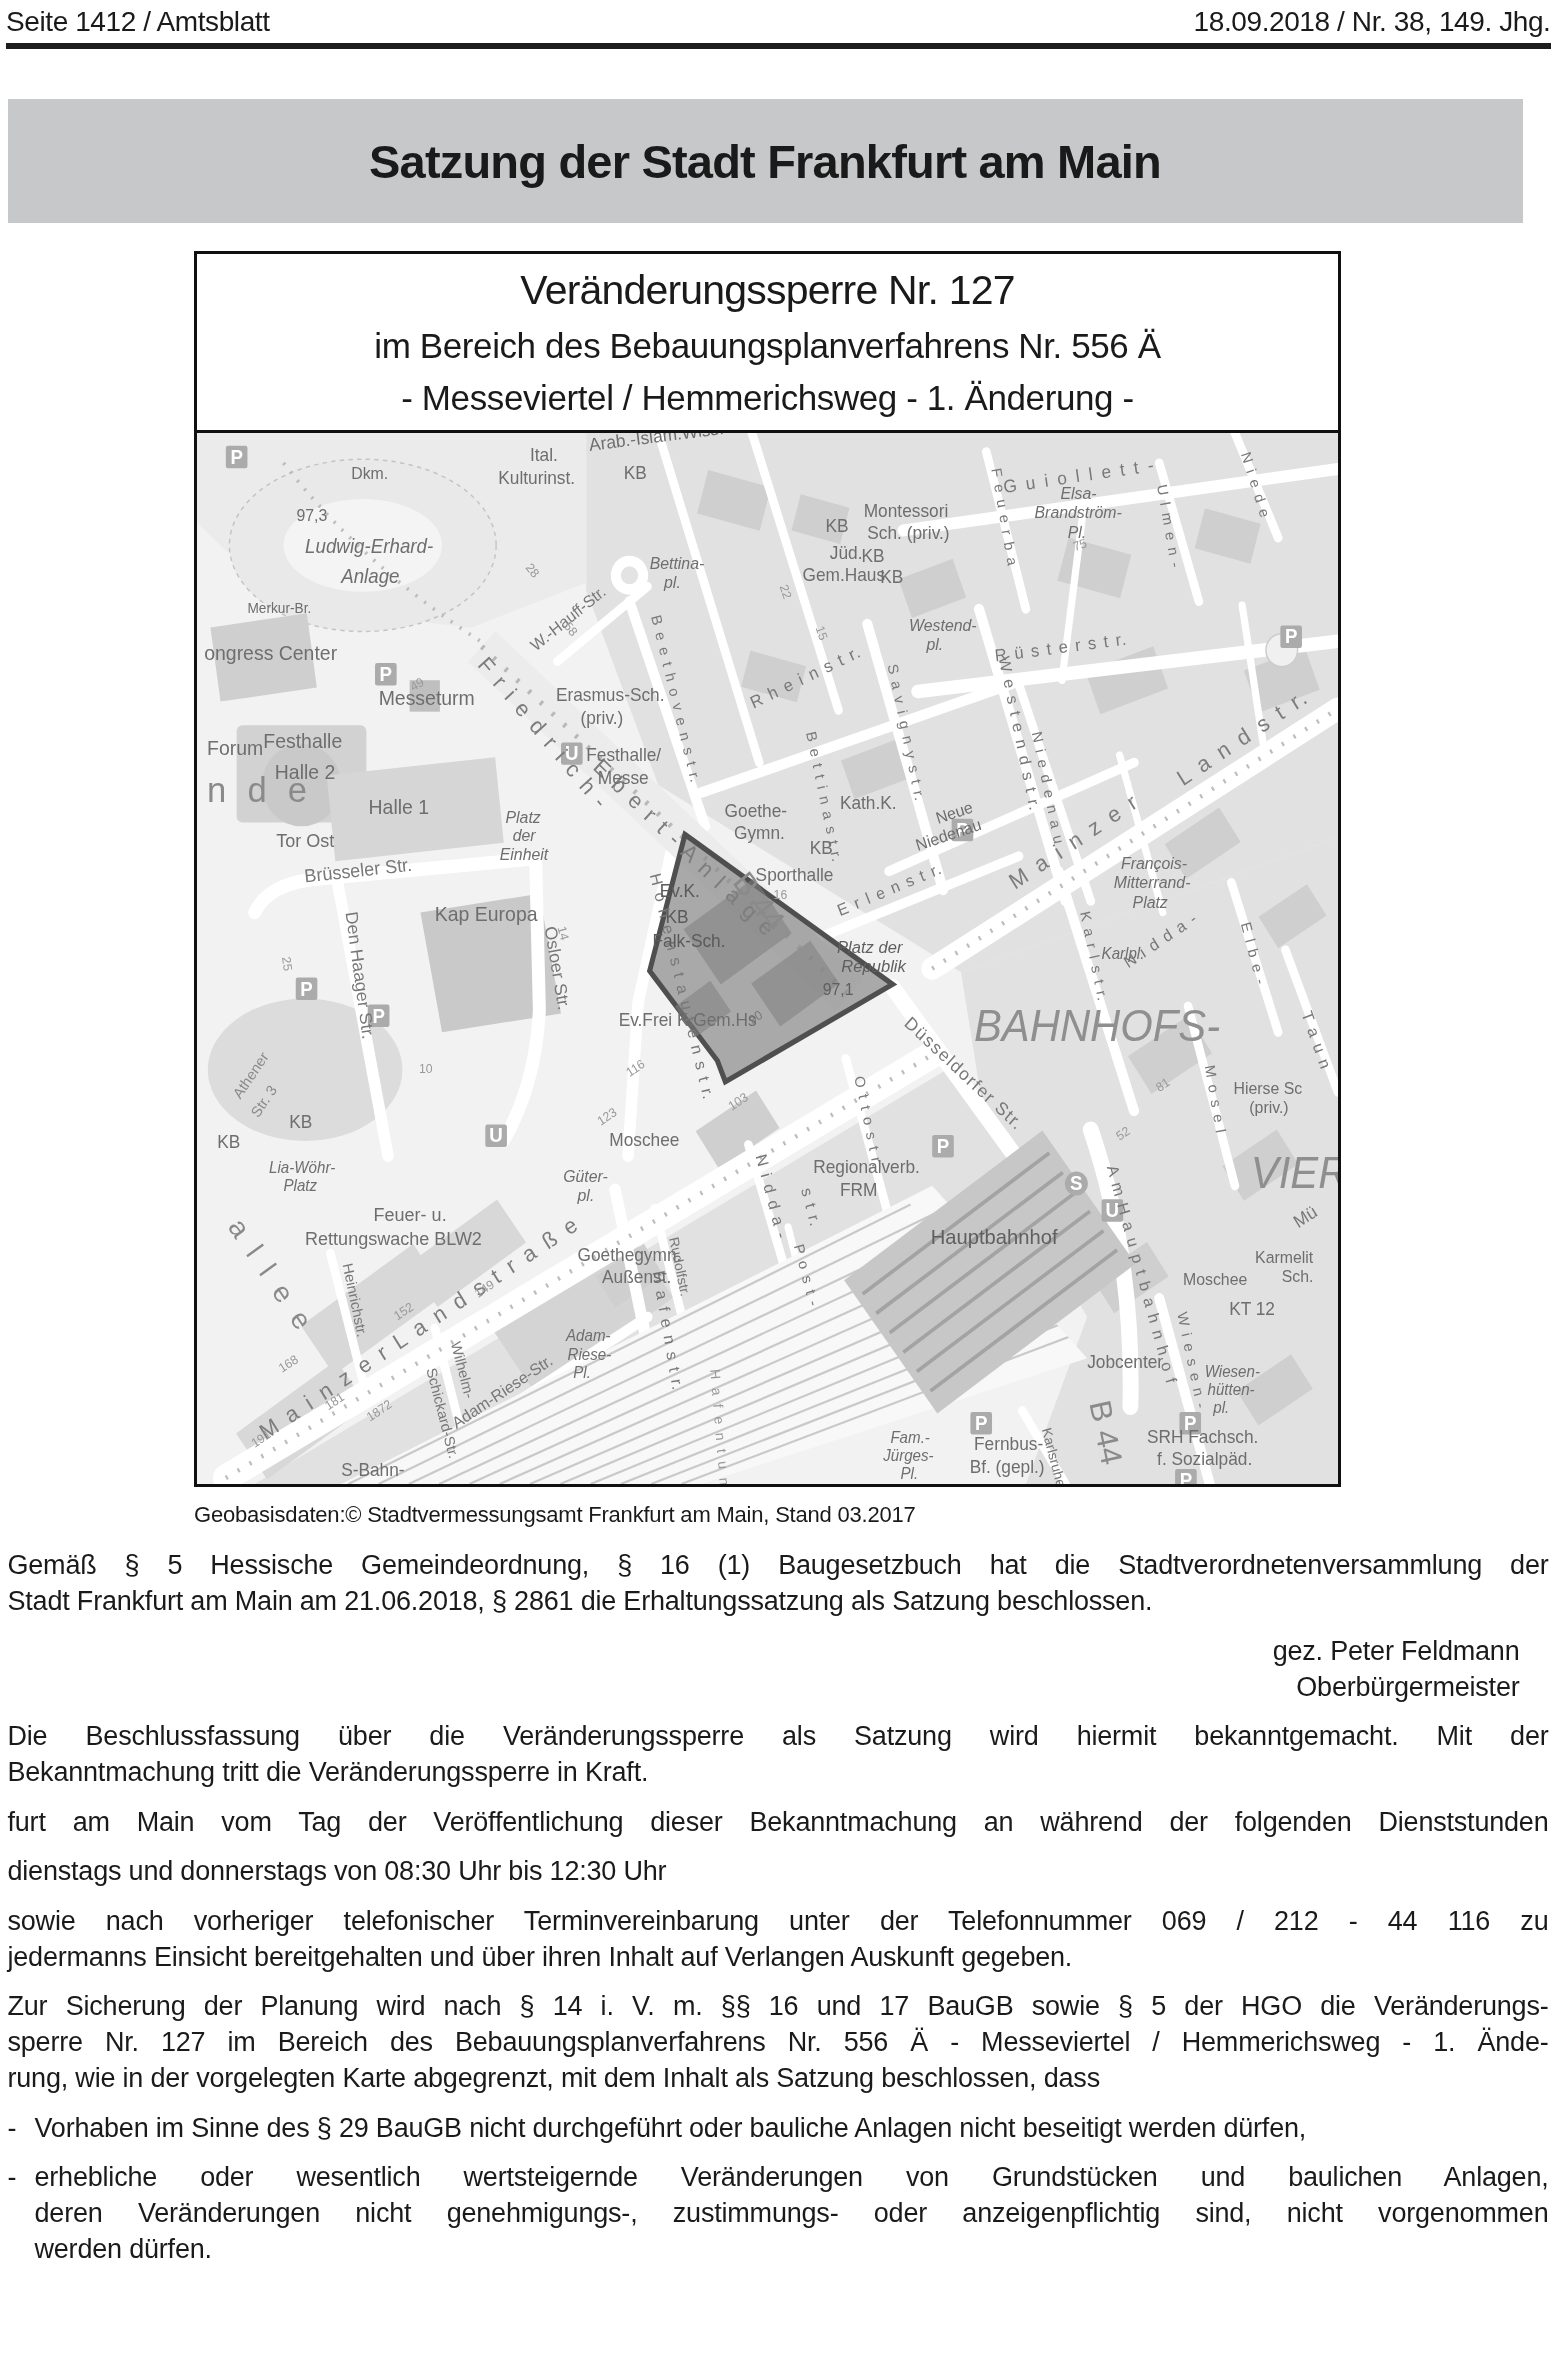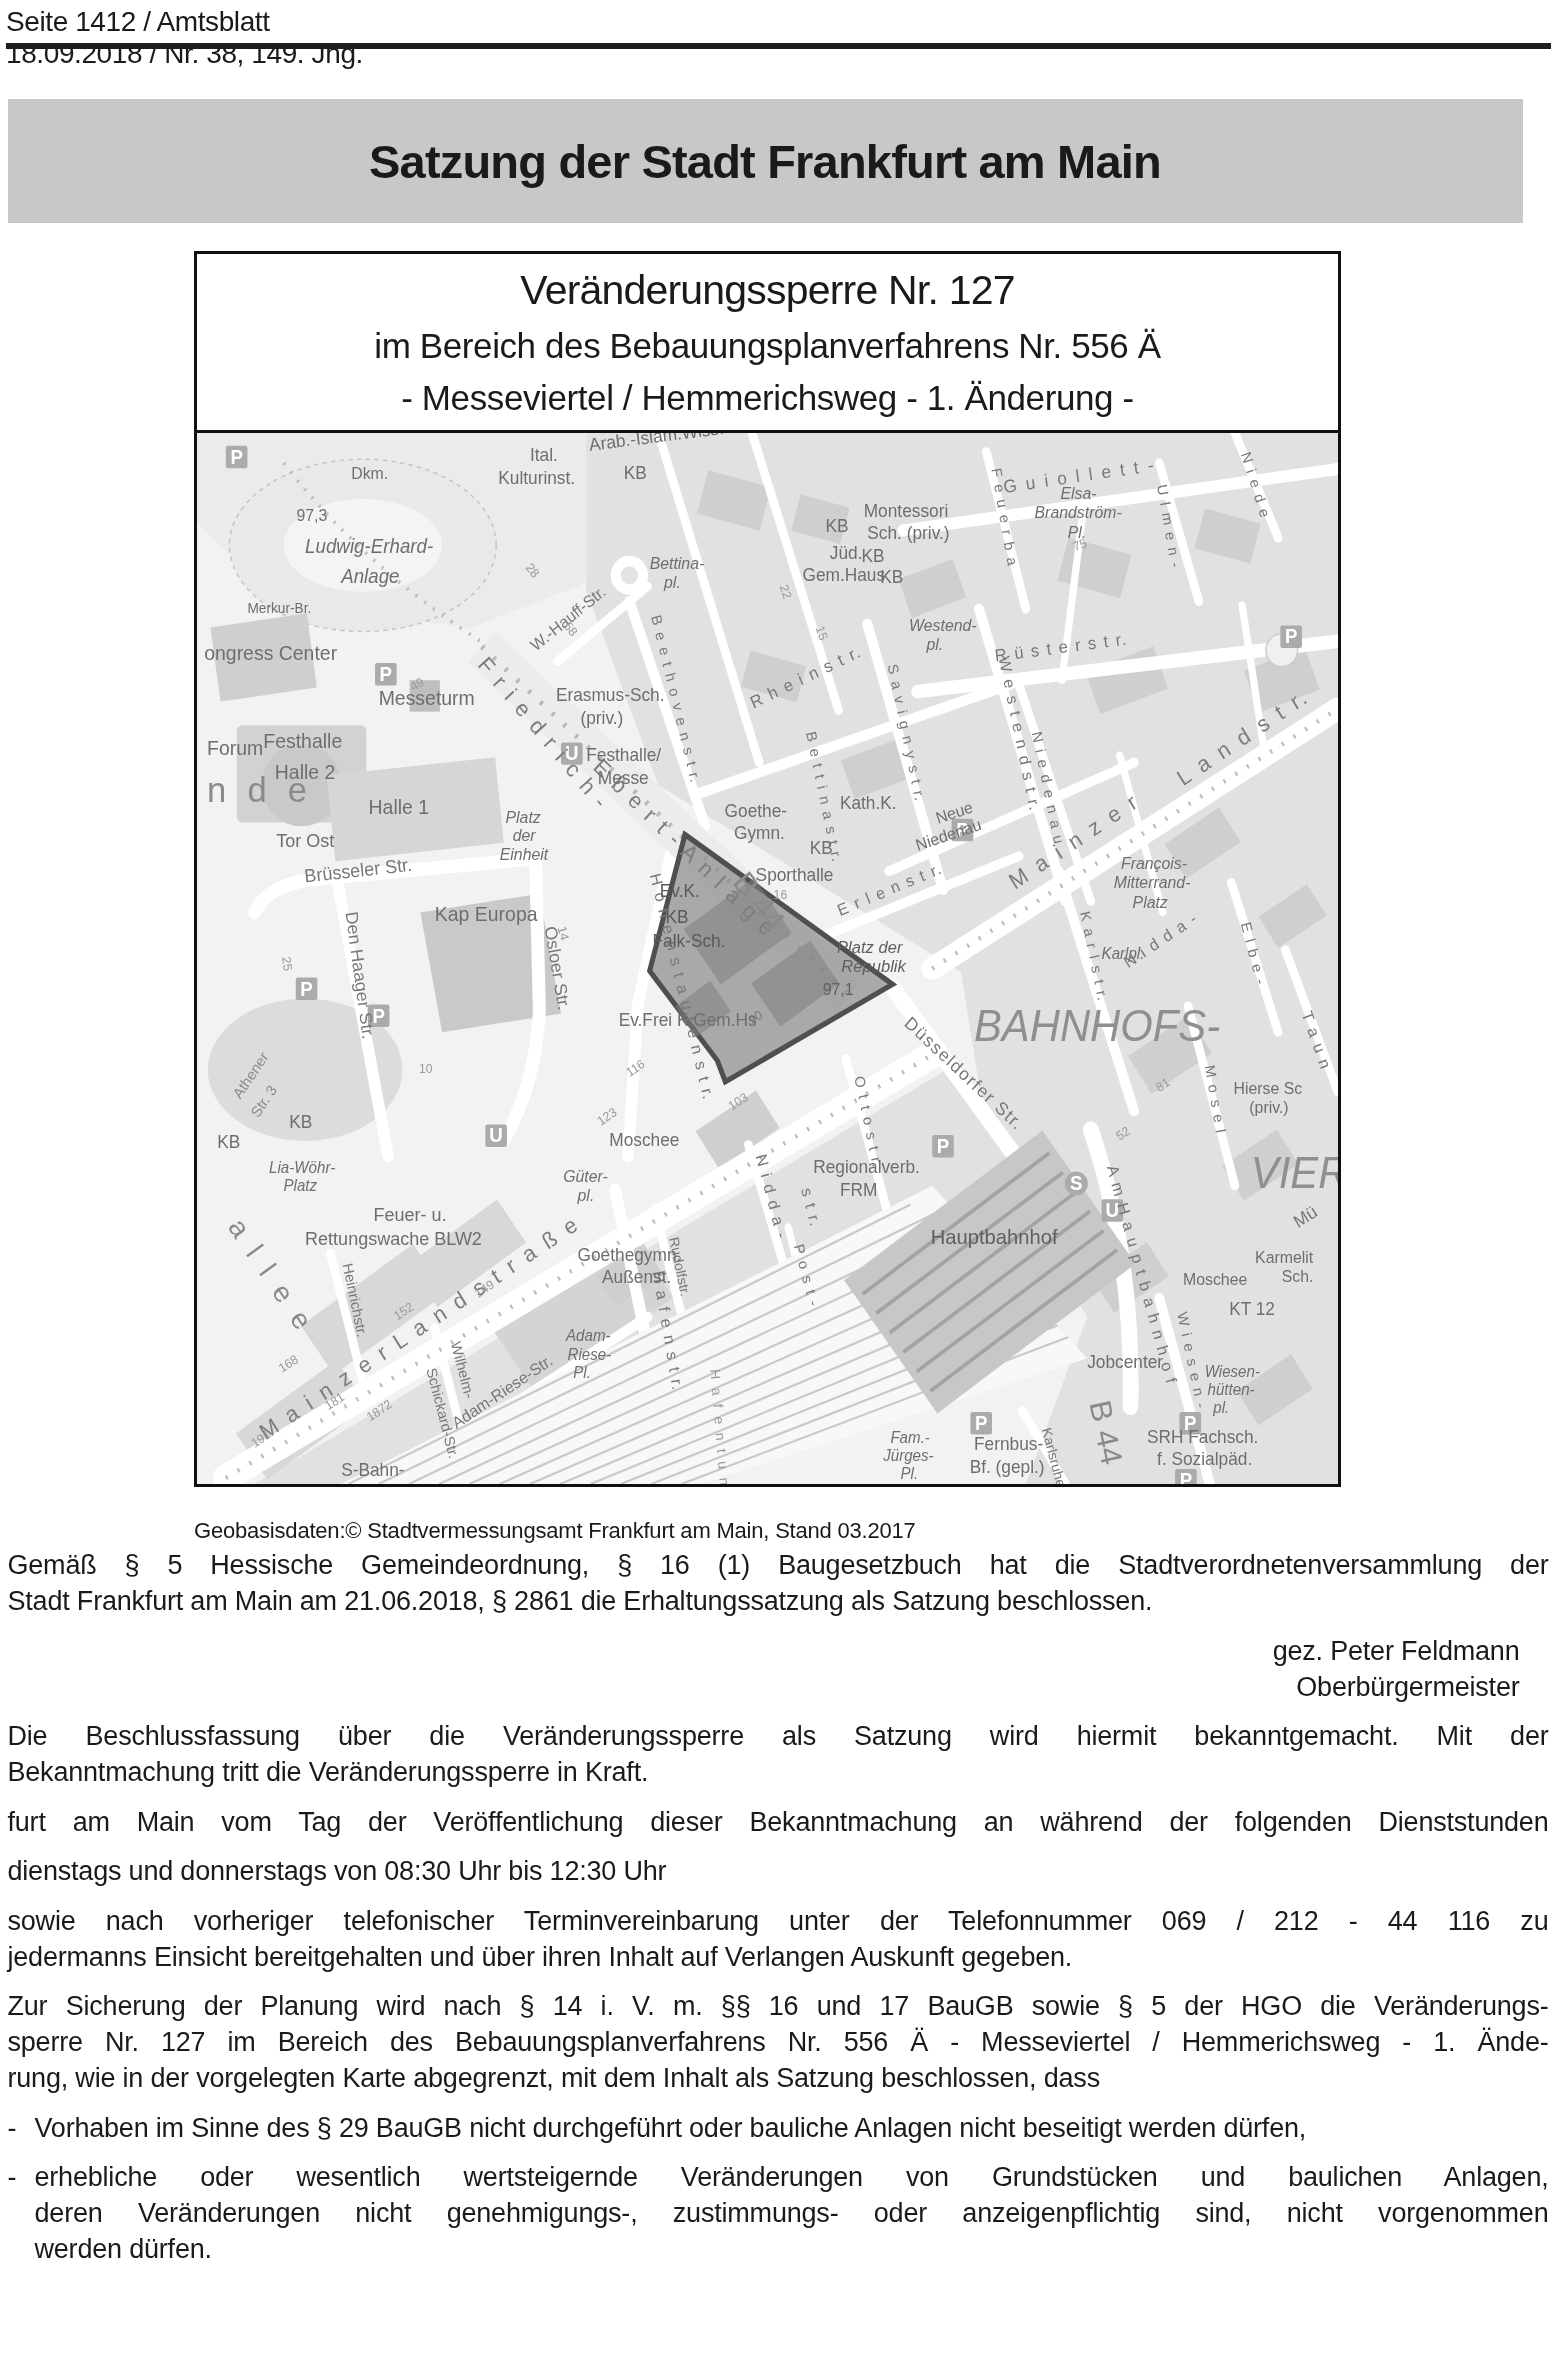--- a/index.html
+++ b/index.html
@@ -2,39 +2,39 @@
 <html style="font-size:12px"><head>
 <meta charset="utf-8">
 <style>
   html,body{margin:0;padding:0;}
   body{width:1558px;height:2377px;position:relative;background:#ffffff;
        font-family:"Liberation Sans", sans-serif;color:#1a1a1a;overflow:hidden;}
   .page{position:absolute;inset:0;}
 
   
   .hdr{position:absolute;top:6px;left:6px;right:7.5px;display:flex;justify-content:space-between;
-       font-size:28px;letter-spacing:-0.4px;flex-direction:column;}
+       font-size:28px;letter-spacing:-0.4px;}
   .hdr-rule{position:absolute;top:43px;left:6px;right:7.5px;height:5.3px;background:#1d1d1d;
             border-top:1.5px solid #1d1d1d;}
 
   
   .banner{position:absolute;top:99px;left:7.5px;width:1515px;height:124px;background:#c6c8ca;
           display:flex;align-items:center;justify-content:center;}
   .banner h1{margin:0;font-size:47px;font-weight:bold;letter-spacing:-0.8px;}
 
   
   .nbox{position:absolute;top:251px;left:194px;width:1141px;border:3px solid #101010;background:#fff;}
   .nbox-titles{height:170px;display:flex;flex-direction:column;align-items:center;justify-content:center;
                gap:12px;padding:3px 12px;}
   .t1{font-size:41px;letter-spacing:-0.8px;}
   .t2,.t3{font-size:35px;letter-spacing:-0.4px;}
   .map-wrap{height:1051px;border-top:3px solid #101010;position:relative;overflow:hidden;background:#f2f2f2;}
   .map-wrap svg{display:block;width:100%;height:100%;}
 
-  .caption{position:absolute;top:1502px;left:194px;font-size:22px;letter-spacing:-0.2px;margin-top:16px;}
+  .caption{position:absolute;top:1502px;left:194px;font-size:22px;letter-spacing:-0.2px;}
 
   
   .bodytext{position:absolute;top:1547px;left:7.5px;width:1541px;font-size:27px;line-height:36px;
             letter-spacing:-0.2px;}
   .para{margin-bottom:13.5px;}
   .line{min-height:36px;}
   .line.j{text-align:justify;text-align-last:justify;}
   .sig .line{text-align:right;font-weight:normal;padding-right:29px;}
   .bullet{position:relative;padding-left:27px;}
   .bullet .marker{position:absolute;left:0;top:0;}

